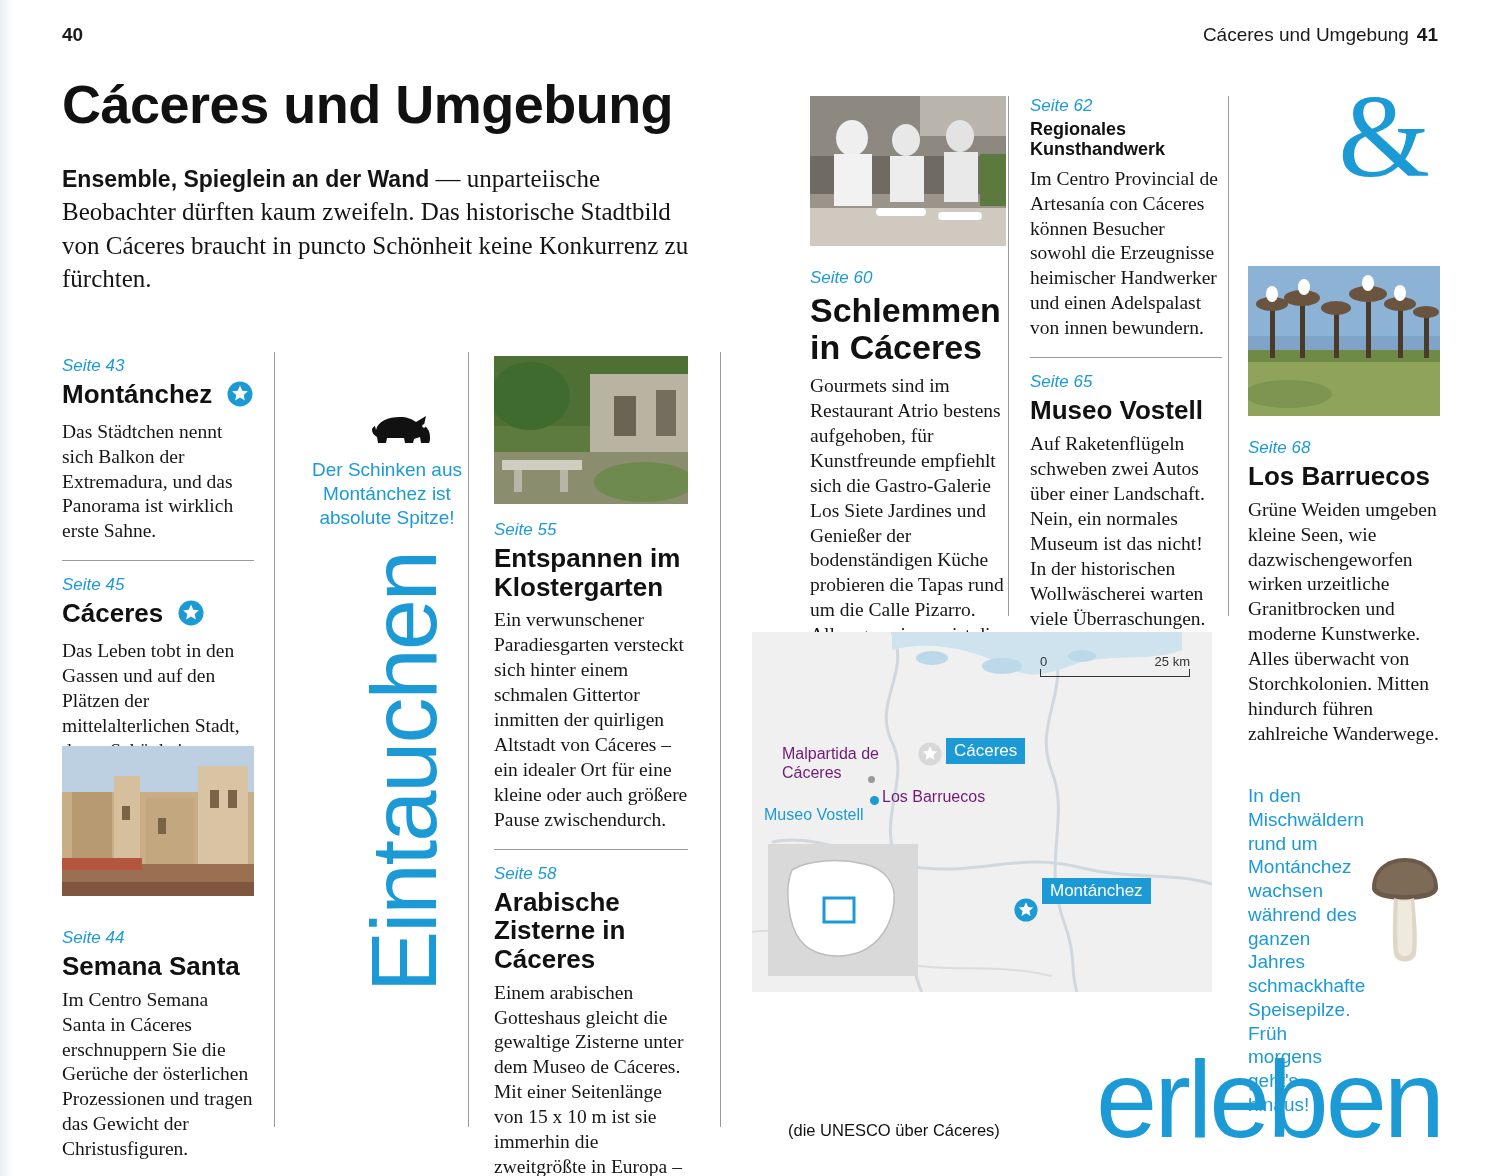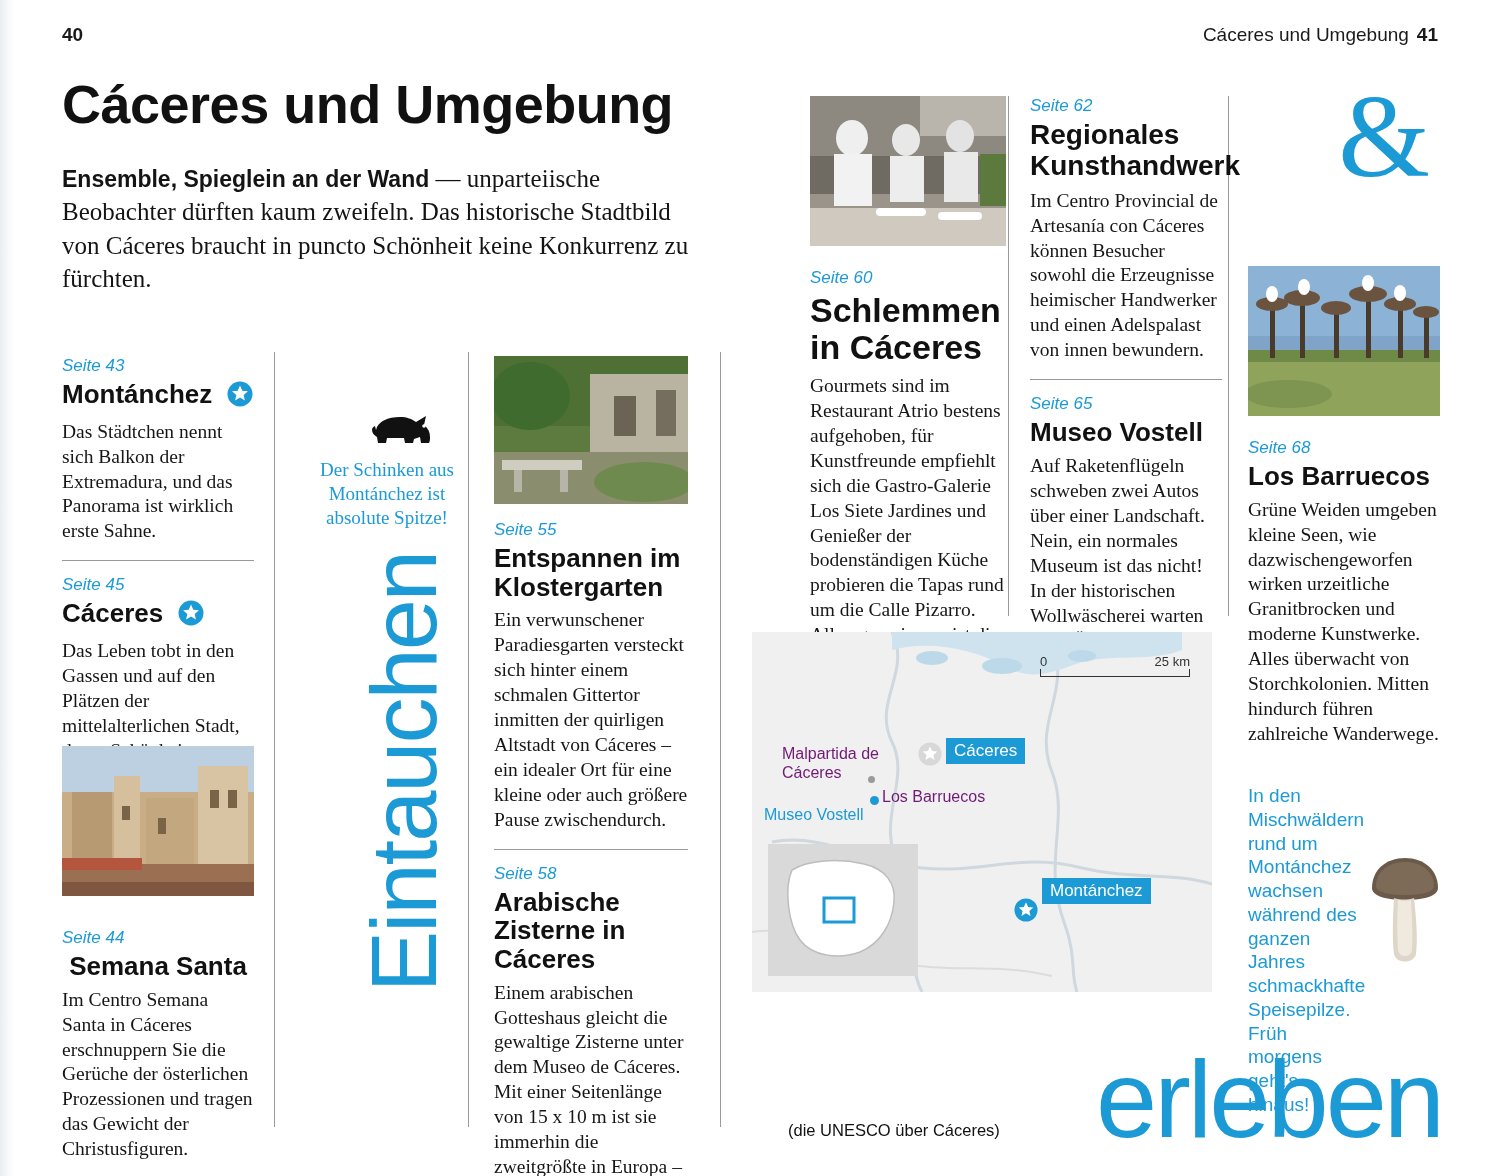--- a/index.html
+++ b/index.html
@@ -26,21 +26,21 @@
   .lede b{font-family:"Liberation Sans",sans-serif;font-weight:700;font-size:23px;}
   
   .col{position:absolute;}
   .seite{font-family:"Liberation Sans",sans-serif;font-style:italic;font-size:17px;color:#1b9ad6;margin-bottom:4px;}
   .entry-title{font-family:"Liberation Sans",sans-serif;font-weight:700;color:#111;line-height:1.1;}
   .entry-body{font-size:19.5px;line-height:1.28;color:#161616;margin-top:7px;}
   .rule{border-top:1px solid #9a9a9a;margin:16px 0 14px 0;}
   .vrule{position:absolute;width:1px;background:#9a9a9a;}
   .star{display:inline-block;vertical-align:-4px;margin-left:8px;}
   .photo{position:absolute;background:#cfd6d2;overflow:hidden;}
-  .cap-blue{font-family:Liberation Serif, serif;color:#1b9ad6;font-size:19px;line-height:1.25;text-align:center;}
+  .cap-blue{font-family:Liberation Sans, sans-serif;color:#1b9ad6;font-size:19px;line-height:1.25;text-align:center;}
   .cap-blue-left{font-family:Liberation Sans, sans-serif;color:#1b9ad6;font-size:19px;line-height:1.25;}
   .amp{position:absolute;right:70px;top:78px;font-family:"Liberation Serif",serif;
     font-size:118px;color:#1b9ad6;line-height:1;}
   .eintauchen{position:absolute;left:352px;top:552px;font-size:92px;color:#1b9ad6;
     font-family:"Liberation Sans",sans-serif;writing-mode:vertical-rl;transform:rotate(180deg);
     letter-spacing:-2px;}
   .erleben{position:absolute;right:58px;bottom:22px;font-size:110px;color:#1b9ad6;
     font-family:"Liberation Sans",sans-serif;letter-spacing:-3px;line-height:1;}
   .quote{position:absolute;left:788px;bottom:34px;width:330px;
     font-family:"Liberation Sans",sans-serif;font-size:16.5px;line-height:1.32;color:#111;}
@@ -127,21 +127,21 @@
       <rect x="96" y="72" width="8" height="16" fill="#7a6448"></rect>
       <rect x="148" y="44" width="9" height="18" fill="#7a6448"></rect>
       <rect x="166" y="44" width="9" height="18" fill="#7a6448"></rect>
       <path d="M0 136h192v14H0z" fill="#7f5640"></path>
     </svg>
   </div>
 
   <div class="col" style="left:62px;top:928px;width:192px;">
     <div>
       <div class="seite">Seite 44</div>
-      <div class="entry-title" style="font-size:26px;text-align:center;">Semana Santa</div>
+      <div class="entry-title" style="font-size:26px;">Semana Santa</div>
       <div class="entry-body">Im Centro Semana Santa in Cáceres erschnuppern Sie die Gerüche der österlichen Prozessionen und tragen das Gewicht der Christusfiguren.</div>
     </div>
   </div>
 
   <div style="position:absolute;left:362px;top:408px;width:100px;height:44px;">
     <svg width="100" height="46" viewBox="0 0 100 46">
       <path fill="#111" d="M14 22c2-9 12-13 24-13 7 0 12 2 16 5l10-6-2 9c4 3 6 7 6 12 0 2 0 4-1 6h-8l-1-6-6 2-1 4h-8l-1-5H25l-1 5h-8l-1-6c-3-2-5-4-5-7 0-2 1-3 3-4z"></path>
       <circle cx="62" cy="18" r="1.8" fill="#fff"></circle>
     </svg>
   </div>
@@ -201,21 +201,21 @@
     <div>
       <div class="seite">Seite 60</div>
       <div class="entry-title" style="font-size:34px;">Schlemmen in Cáceres</div>
       <div class="entry-body">Gourmets sind im Restaurant Atrio bestens aufgehoben, für Kunstfreunde empfiehlt sich die Gastro-Galerie Los Siete Jardines und Genießer der bodenständigen Küche probieren die Tapas rund um die Calle Pizarro. Allen gemeinsam ist die Freude über klösterliches Gebäck.</div>
     </div>
   </div>
 
   <div class="col" style="left:1030px;top:96px;width:192px;">
     <div>
       <div class="seite">Seite 62</div>
-      <div class="entry-title" style="font-size:28px;">Regionales Kunsthandwerk</div>
+      <div class="entry-title" style="font-size:18px;">Regionales Kunsthandwerk</div>
       <div class="entry-body">Im Centro Provincial de Artesanía con Cáceres können Besucher sowohl die Erzeugnisse heimischer Handwerker und einen Adelspalast von innen bewundern.</div>
     </div>
     <div class="rule"></div>
     <div>
       <div class="seite">Seite 65</div>
       <div class="entry-title" style="font-size:26px;">Museo Vostell</div>
       <div class="entry-body">Auf Raketenflügeln schweben zwei Autos über einer Landschaft. Nein, ein normales Museum ist das nicht! In der historischen Wollwäscherei warten viele Überraschungen.</div>
     </div>
   </div>
 

